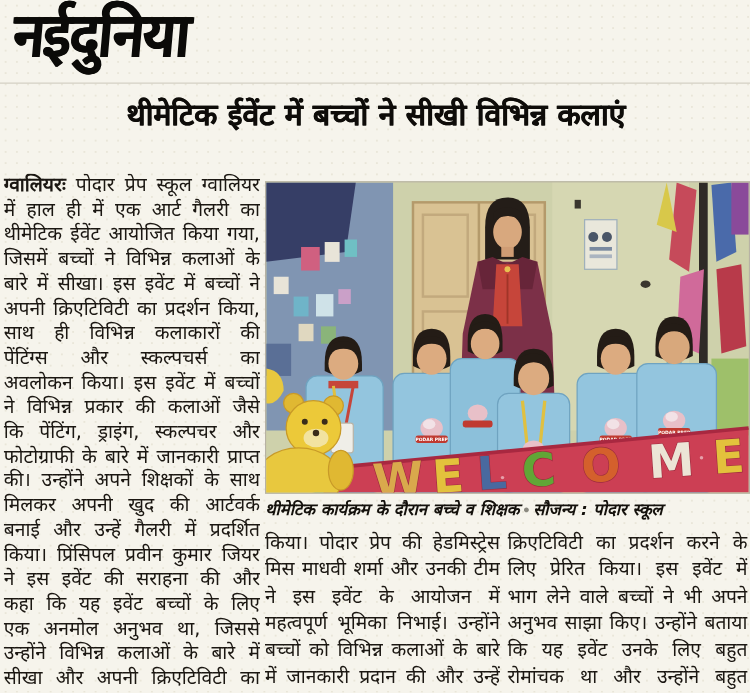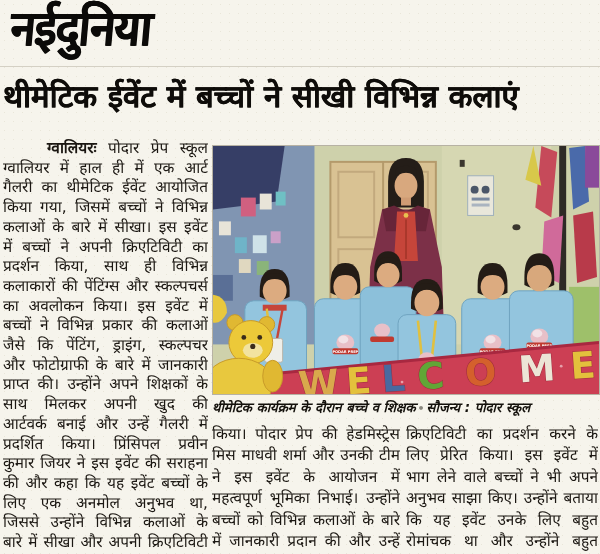--- a/index.html
+++ b/index.html
@@ -14,32 +14,33 @@
   .masthead{
     position:absolute;left:8px;top:0px;height:62px;
     font-size:45px;font-weight:900;letter-spacing:-1px;
     transform:skewX(-5deg) scaleY(1.08);transform-origin:left bottom;
     color:#0b0a08;line-height:62px;
     text-shadow:0.6px 0 #0b0a08, -0.6px 0 #0b0a08;
   }
   .masthead-rule{position:absolute;left:0;top:66px;width:600px;height:1px;background:#d4d0c4;}
   .headline{
     position:absolute;left:3px;top:74px;width:595px;height:56px;
-    font-size:31px;font-weight:800;white-space:nowrap;overflow:hidden;
+    font-size:24px;font-weight:800;white-space:nowrap;overflow:hidden;
     color:#0e0c09;letter-spacing:0px;
     text-shadow:0.4px 0 #0e0c09;
+    text-align:center;
   }
   .bodycol{
     text-align:justify;font-size:15.4px;line-height:19.7px;
     overflow:hidden;color:#1b1712;word-spacing:1px;
   }
   .col-left{position:absolute;left:3px;top:139px;width:205px;height:413px;}
   .col-mid{position:absolute;left:212px;top:424px;width:188px;height:128px;line-height:21.4px;}
   .col-right{position:absolute;left:406px;top:424px;width:192px;height:128px;line-height:21.4px;}
-  .dateline{font-weight:700;margin-left:44px;}
+  .dateline{font-weight:700;}
   .photo{
     position:absolute;left:212px;top:145px;width:388px;height:250px;
     border:1px solid #b7b2a4;box-sizing:border-box;background:#ced1ab;
   }
   .photo svg{display:block;width:100%;height:100%;}
   .caption{
     position:absolute;left:212px;top:398px;width:388px;height:22px;
     font-size:13.2px;font-weight:700;color:#14110c;white-space:nowrap;overflow:hidden;font-style:italic;
   }
   .cap-dot{color:#8a887f;font-size:11px;padding:0 2px;}

